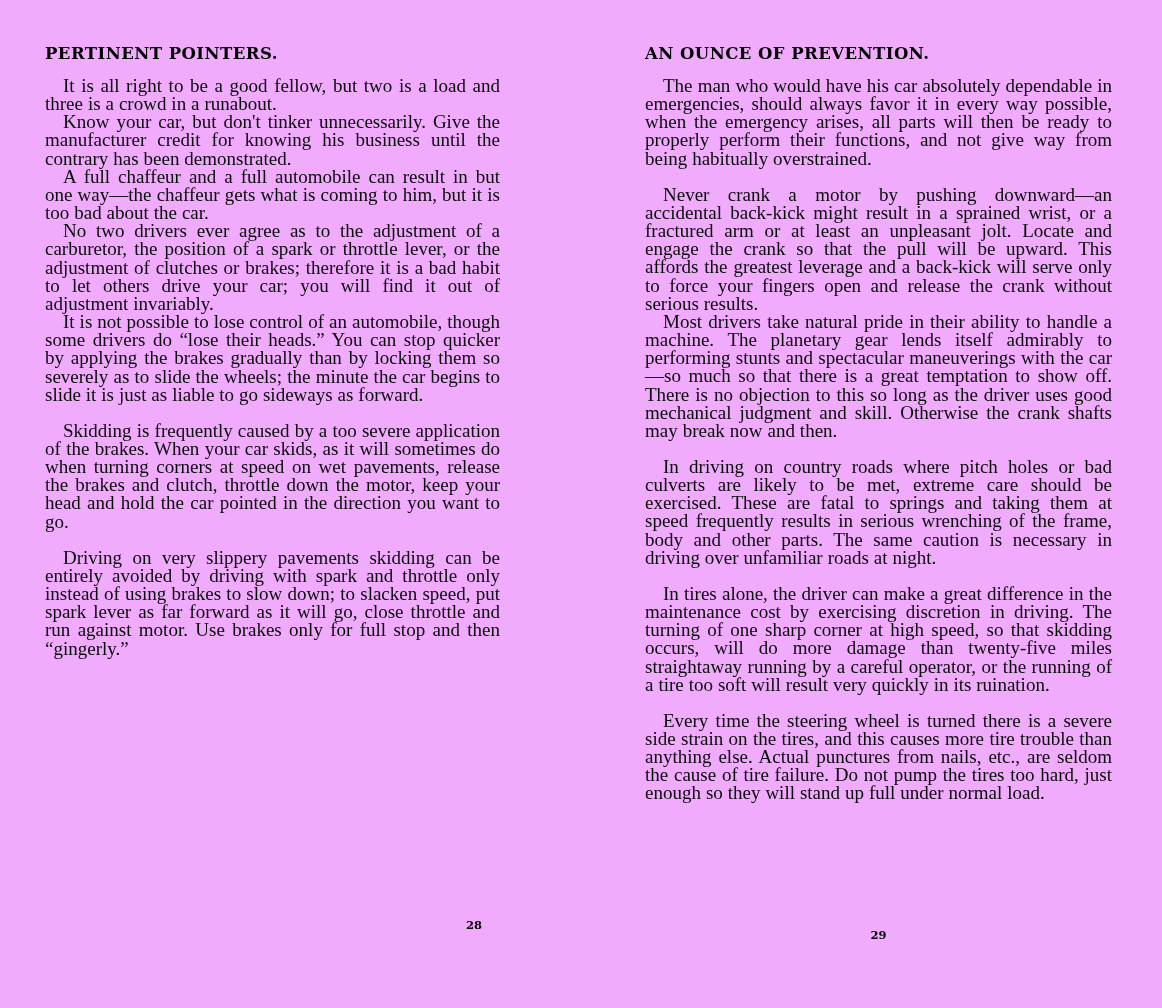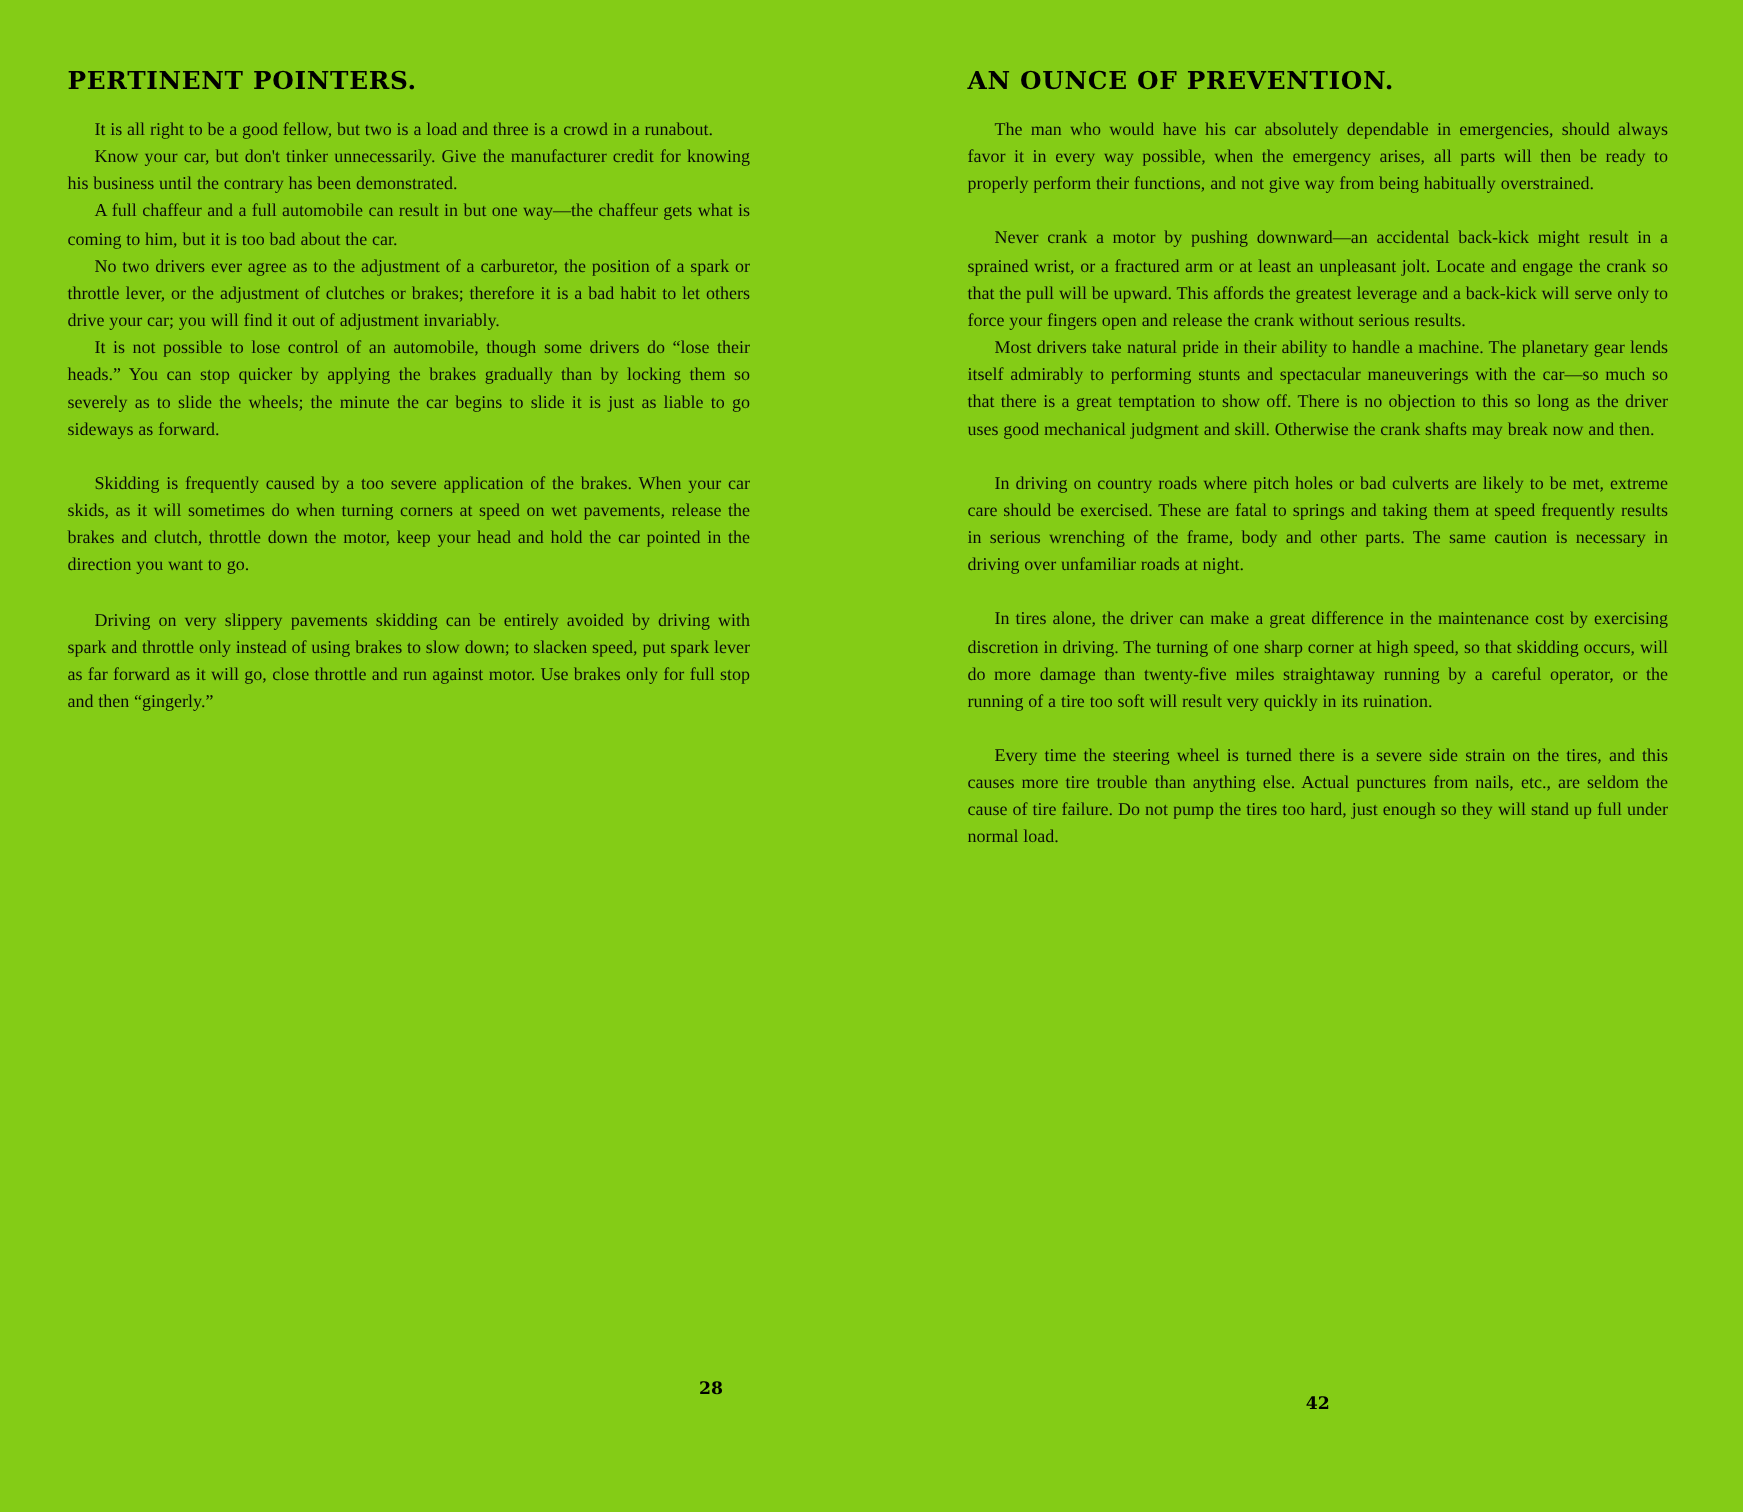--- a/index.html
+++ b/index.html
@@ -4,21 +4,21 @@
 <style>
   html, body {
     margin: 0;
     padding: 0;
     background: #ffffff;
   }
   .page {
     position: relative;
     width: 1162px;
     height: 1008px;
-    background: #84cc16;
+    background: #f0abfc;
     overflow: hidden;
     font-family: "Liberation Serif", "DejaVu Serif", serif;
     color: #0a0a0a;
   }
   .column {
     position: absolute;
     top: 44px;
   }
   .column-left {
     left: 45px;
@@ -32,21 +32,21 @@
     font-family: "DejaVu Serif", "Liberation Serif", serif;
     font-weight: bold;
     font-size: 16.5px;
     letter-spacing: 0.45px;
     line-height: 20px;
     margin: 0 0 13px 0;
     color: #000000;
   }
   .para {
     margin: 0;
-    font-size: 12px;
+    font-size: 19px;
     line-height: 18.15px;
     text-align: justify;
     text-indent: 18px;
     -webkit-hyphens: none;
     hyphens: none;
     word-spacing: 0.2px;
   }
   .para.gap-before {
     margin-top: 18px;
   }
@@ -93,15 +93,15 @@
     <h2 class="section-heading">AN OUNCE OF PREVENTION.</h2>
     <p class="para tight">The man who would have his car absolutely dependable in emergencies, should always favor it in every way possible, when the emergency arises, all parts will then be ready to properly perform their functions, and not give way from being habitually overstrained.</p>
     <p class="para gap-before">Never crank a motor by pushing downward—an accidental back-kick might result in a sprained wrist, or a fractured arm or at least an unpleasant jolt. Locate and engage the crank so that the pull will be upward.  This affords the greatest leverage and a back-kick will serve only to force your fingers open and release the crank without serious results.</p>
     <p class="para tight">Most drivers take natural pride in their ability to handle a machine.  The planetary gear lends itself admirably to performing stunts and spectacular maneuverings with the car—so much so that there is a great temptation to show off.  There is no objection to this so long as the driver uses good mechanical judgment and skill.  Otherwise the crank shafts may break now and then.</p>
     <p class="para gap-before">In driving on country roads where pitch holes or bad culverts are likely to be met, extreme care should be exercised.  These are fatal to springs and taking them at speed frequently results in serious wrenching of the frame, body and other parts.  The same caution is necessary in driving over unfamiliar roads at night.</p>
     <p class="para gap-before">In tires alone, the driver can make a great difference in the maintenance cost by exercising discretion in driving.  The turning of one sharp corner at high speed, so that skidding occurs, will do more damage than twenty-five miles straightaway running by a careful operator, or the running of a tire too soft will result very quickly in its ruination.</p>
     <p class="para gap-before">Every time the steering wheel is turned there is a severe side strain on the tires, and this causes more tire trouble than anything else.  Actual punctures from nails, etc., are seldom the cause of tire failure. Do not pump the tires too hard, just enough so they will stand up full under normal load.</p>
   </div>
 
   <div class="folio folio-left">28</div>
-  <div class="folio folio-right">42</div>
+  <div class="folio folio-right">29</div>
 
 </div>
 
 </body></html>

